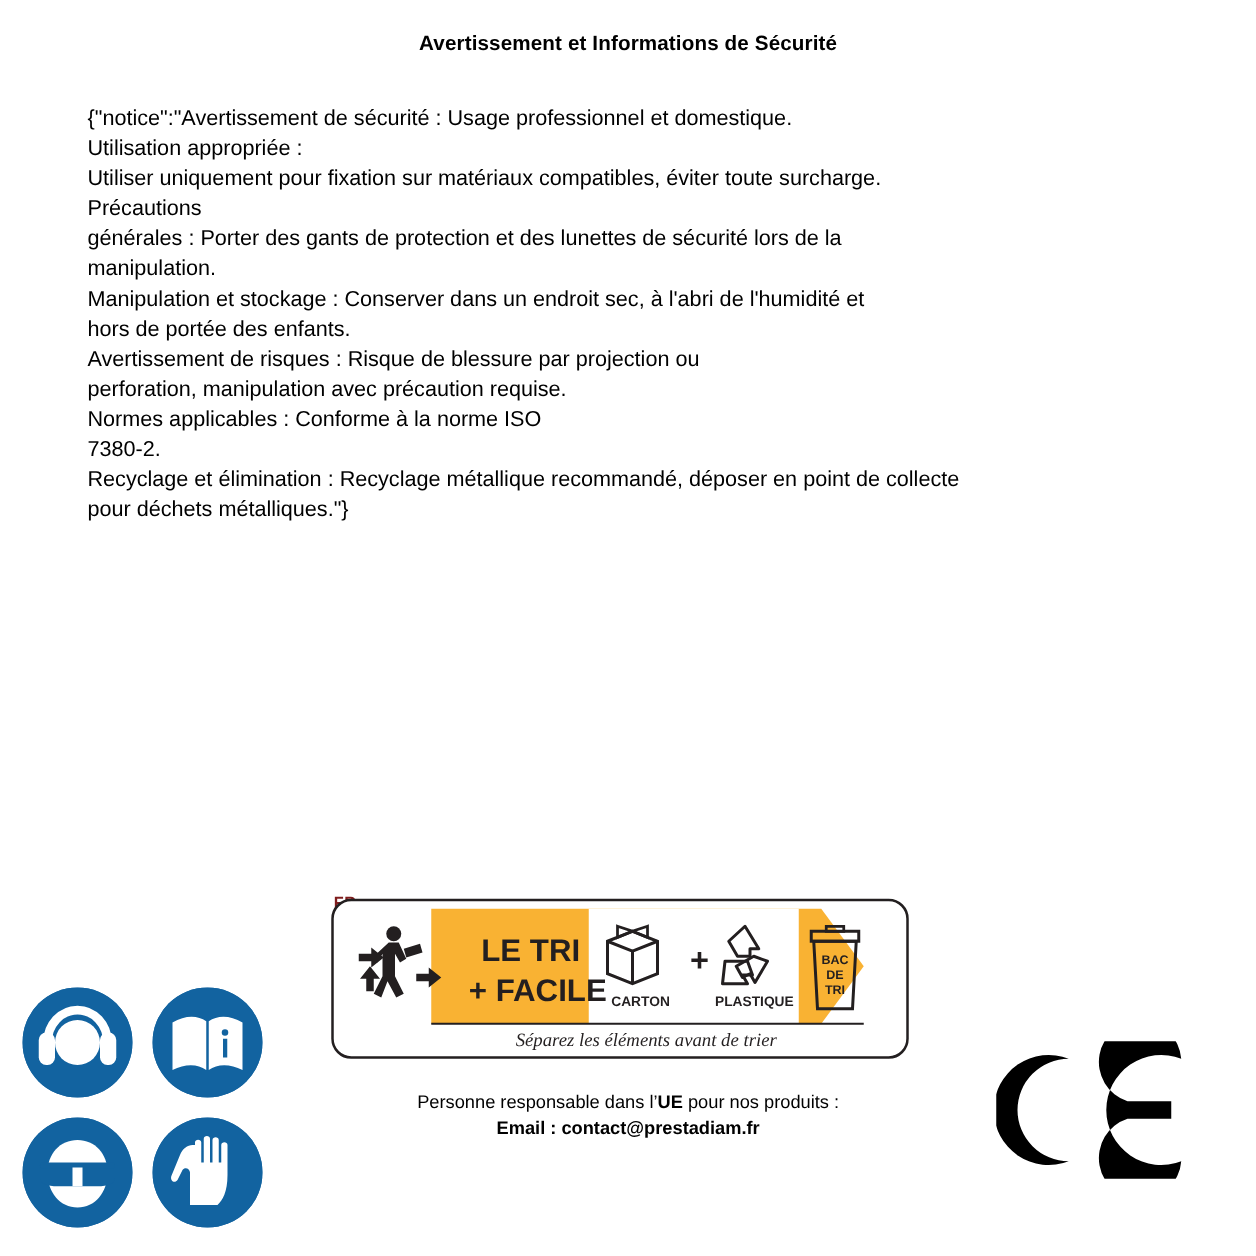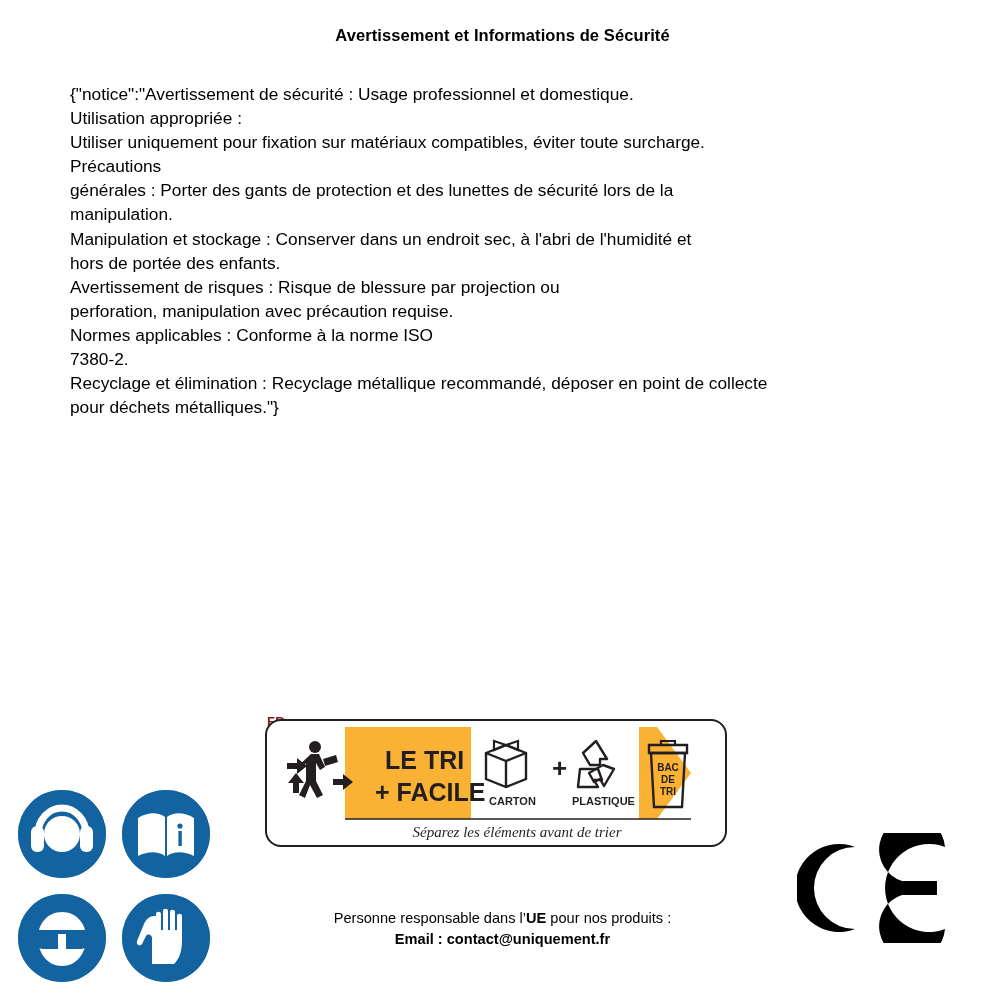--- a/index.html
+++ b/index.html
@@ -95,21 +95,21 @@
   .resp-block {
     position: absolute;
     left: 0px;
     top: 872px;
     width: 1005px;
     text-align: center;
     font-size: 14.6px;
     font-weight: bold;
     line-height: 21px;
   }
-  .resp-block .line1 { font-weight: normal; margin-top: 36px; }
+  .resp-block .line1 { font-weight: normal; }
   .resp-block .line1 b { font-weight: bold; }
 
   
   .ce-mark {
     position: absolute;
     right: 58px;
     bottom: 62px;
     width: 150px;
     height: 110px;
   }
@@ -235,21 +235,21 @@
       </g>
 
       <line x1="78" y1="98" x2="424" y2="98" stroke="#231f20" stroke-width="1.5"></line>
       <text x="250" y="116" text-anchor="middle" font-family="Liberation Serif, serif" font-style="italic" font-size="15" fill="#231f20">Séparez les éléments avant de trier</text>
     </svg>
   </div>
 </div>
 
 <div class="resp-block">
   <div class="line1"><span>Personne responsable dans l’</span><b>UE</b><span> pour nos produits :</span></div>
-  <div>Email : contact@uniquement.fr</div>
+  <div>Email : contact@prestadiam.fr</div>
 </div>
 
 <div class="ce-mark">
   <svg width="150" height="110" viewBox="0 0 150 110" xmlns="http://www.w3.org/2000/svg">
     <path d="M58 14 A44 44 0 1 0 58 96 A33 33 0 1 1 58 14 Z" fill="#000000"></path>
     <path d="M148 14 A44 44 0 1 0 148 96 A33 33 0 1 1 105 62 L140 62 L140 48 L105 48 A33 33 0 1 1 148 14 Z" fill="#000000"></path>
   </svg>
 </div>
 
 </body></html>

